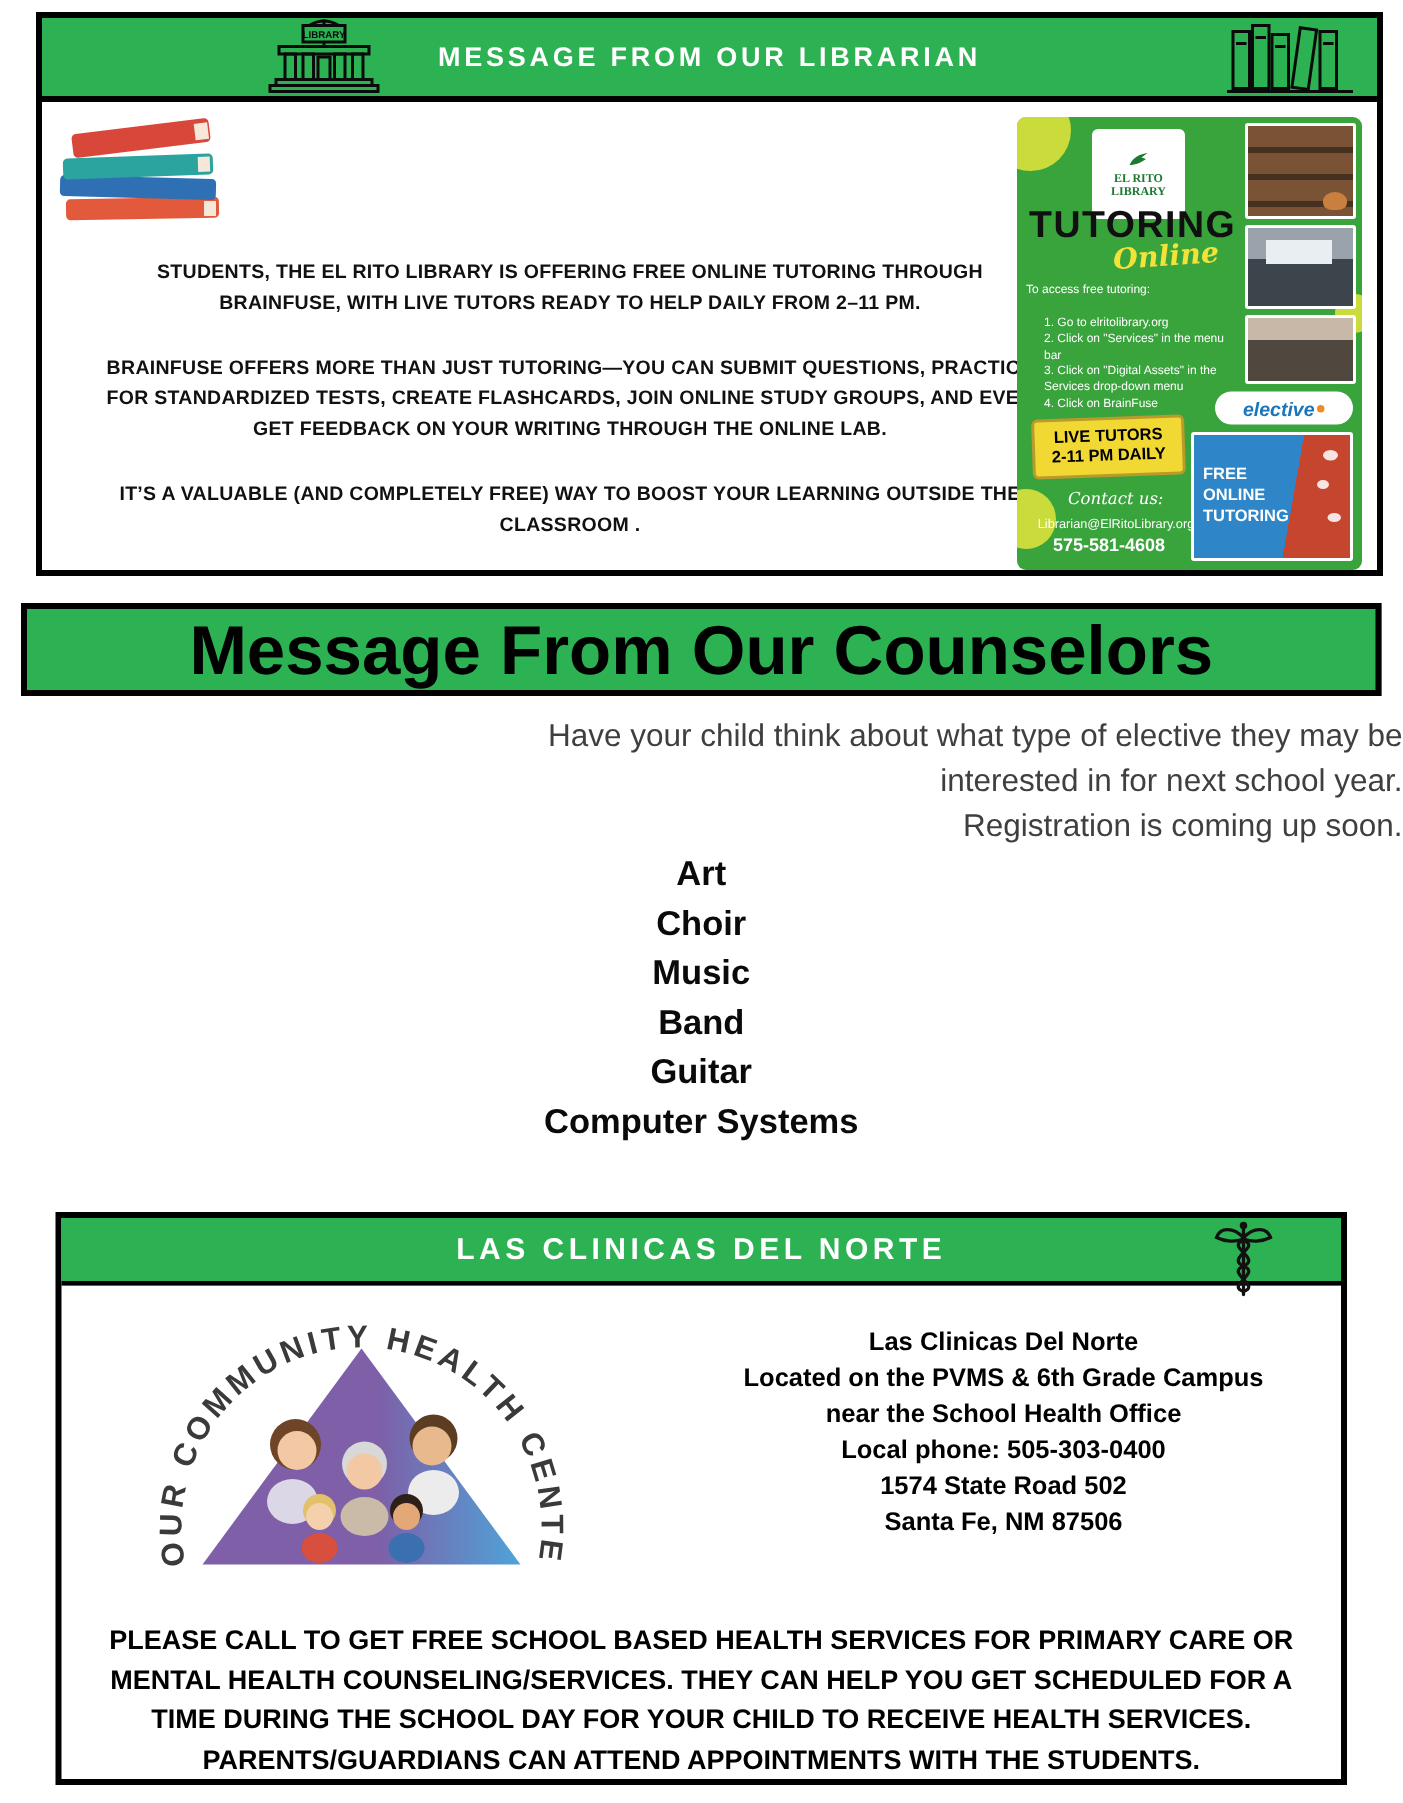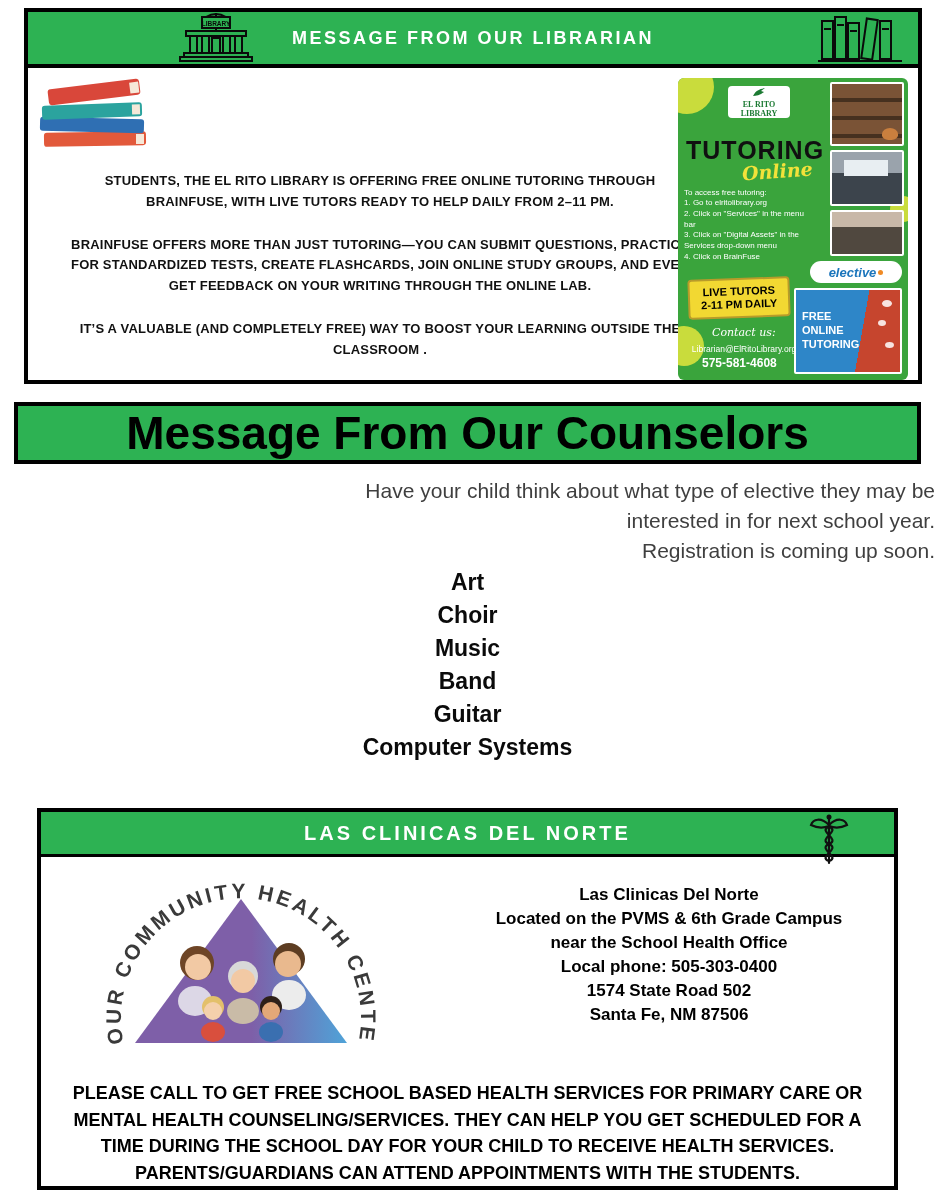--- a/index.html
+++ b/index.html
@@ -21,34 +21,34 @@
   .lib-text p{margin:17px 0 22px;}
 
   
   .flyer{position:absolute;right:10px;top:10px;width:230px;height:302px;background:#3aa43c;
          border-radius:6px;color:#fff;overflow:hidden;}
   .blob{position:absolute;border-radius:50%;background:#d9e23c;opacity:.9;}
   .b1{width:54px;height:54px;left:-18px;top:-18px;}
   .b2{width:40px;height:40px;left:-14px;top:248px;}
   .b3{width:26px;height:26px;right:-8px;top:118px;}
   .flyer-brand{position:absolute;left:50px;top:8px;width:58px;background:#fff;border-radius:4px;
-               padding:0 2px;text-align:center;color:#1c7a33;font-size:8px;font-weight:700;
+               padding:14px 2px;text-align:center;color:#1c7a33;font-size:8px;font-weight:700;
                font-family:"Liberation Serif",serif;line-height:1.1;}
   .flyer-photo{position:absolute;right:4px;width:74px;border:2px solid #fff;border-radius:2px;box-sizing:border-box;}
   .photo-shelf{top:4px;height:64px;background:repeating-linear-gradient(#7a5336 0 14px,#46301f 14px 18px);}
   .photo-shelf::after{content:"";position:absolute;right:4px;bottom:4px;width:16px;height:12px;
                       border-radius:50% 50% 40% 40%;background:#c97f3e;}
   .photo-laptop1{top:72px;height:56px;background:linear-gradient(180deg,#9aa3ac 0 40%,#3c444c 40%);}
   .photo-laptop1::after{content:"";position:absolute;left:12px;top:8px;width:44px;height:16px;background:#e8eef2;}
   .photo-laptop2{top:132px;height:46px;background:linear-gradient(180deg,#c8b8a8 0 35%,#50483f 35%);}
   .flyer-title{position:absolute;left:8px;top:58px;font-size:25px;font-weight:900;color:#101010;letter-spacing:1px;}
   .flyer-subtitle{position:absolute;left:64px;top:82px;font-family:"DejaVu Serif",serif;font-style:italic;
                   font-weight:700;color:#f2e23a;font-size:19px;transform:rotate(-4deg);}
   .flyer-intro{position:absolute;left:6px;top:110px;font-size:8px;}
-  .flyer-steps{position:absolute;left:6px;top:120px;width:122px;margin:0;padding:0;list-style:none;
+  .flyer-steps{position:absolute;left:6px;top:120px;width:122px;margin:12px;padding:0;list-style:none;
                font-size:8px;line-height:1.35;text-align:left;}
   .flyer-badge{position:absolute;left:10px;top:200px;width:102px;padding:5px 3px;background:#f2d832;
                border:2px solid #b89b2a;border-radius:4px;color:#000;font-weight:800;text-align:center;
                font-size:11px;line-height:1.2;transform:rotate(-2deg);box-sizing:border-box;}
   .flyer-badge span{display:block;}
   .flyer-contact-label{position:absolute;left:34px;top:248px;font-family:"DejaVu Serif",serif;
                        font-style:italic;font-size:11px;}
   .flyer-email{position:absolute;left:2px;top:266px;width:128px;text-align:center;font-size:8.5px;}
   .flyer-phone{position:absolute;left:24px;top:278px;font-size:12px;font-weight:800;}
   .brainfuse-box{position:absolute;right:6px;top:183px;width:92px;height:22px;background:#fff;border-radius:11px;

